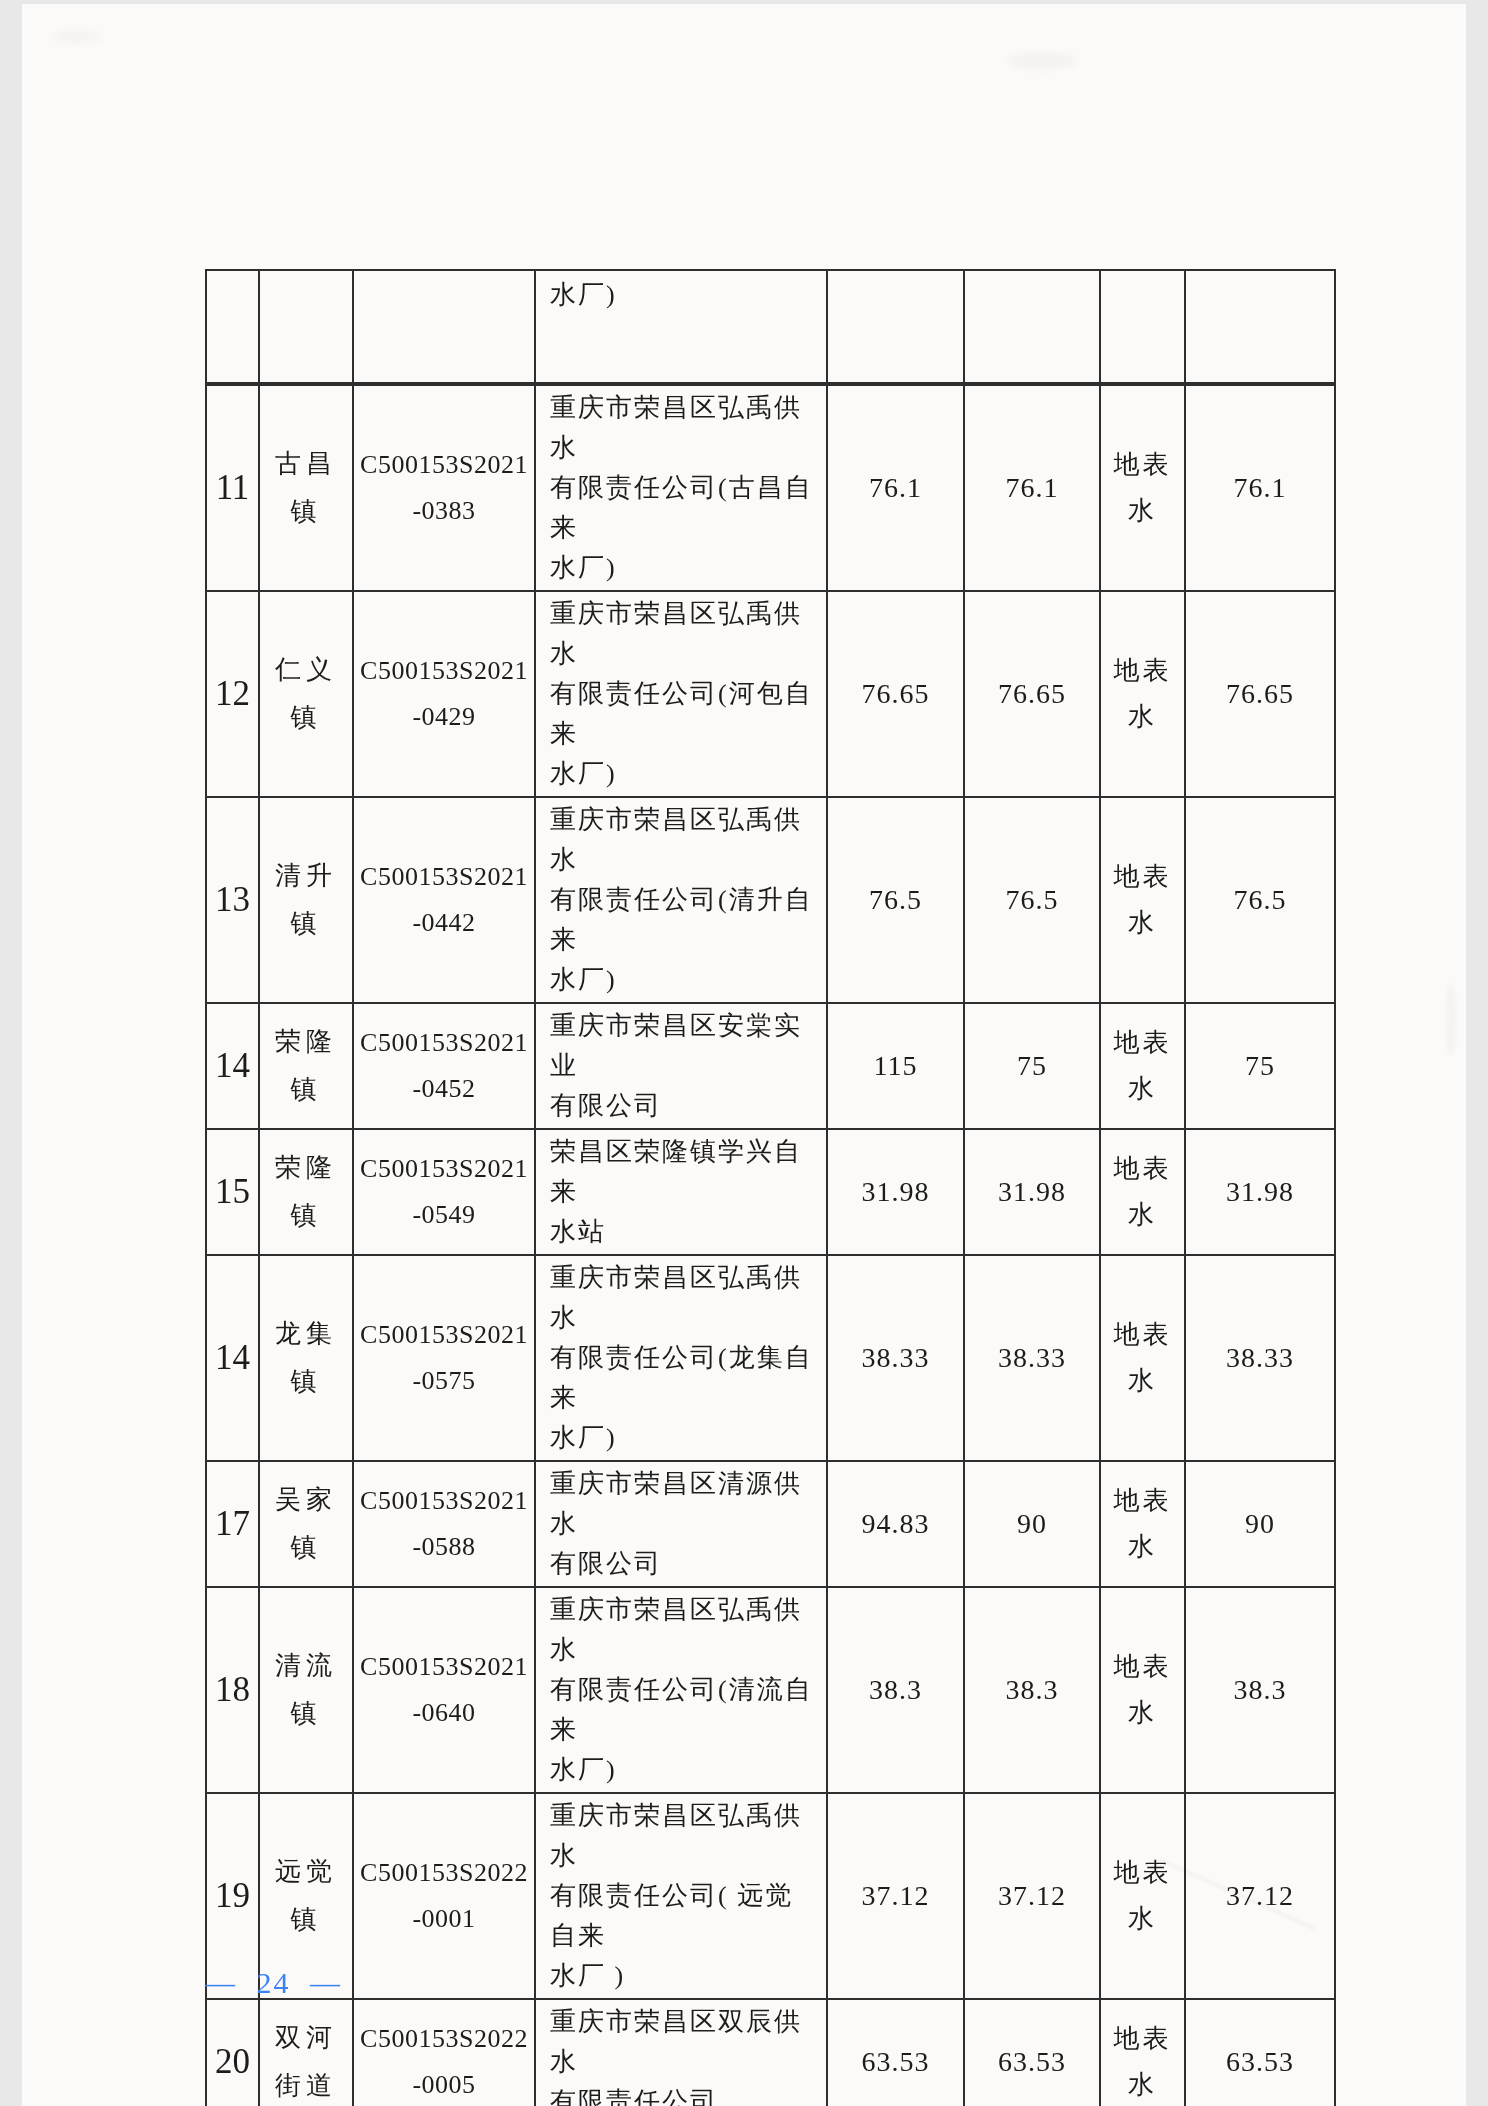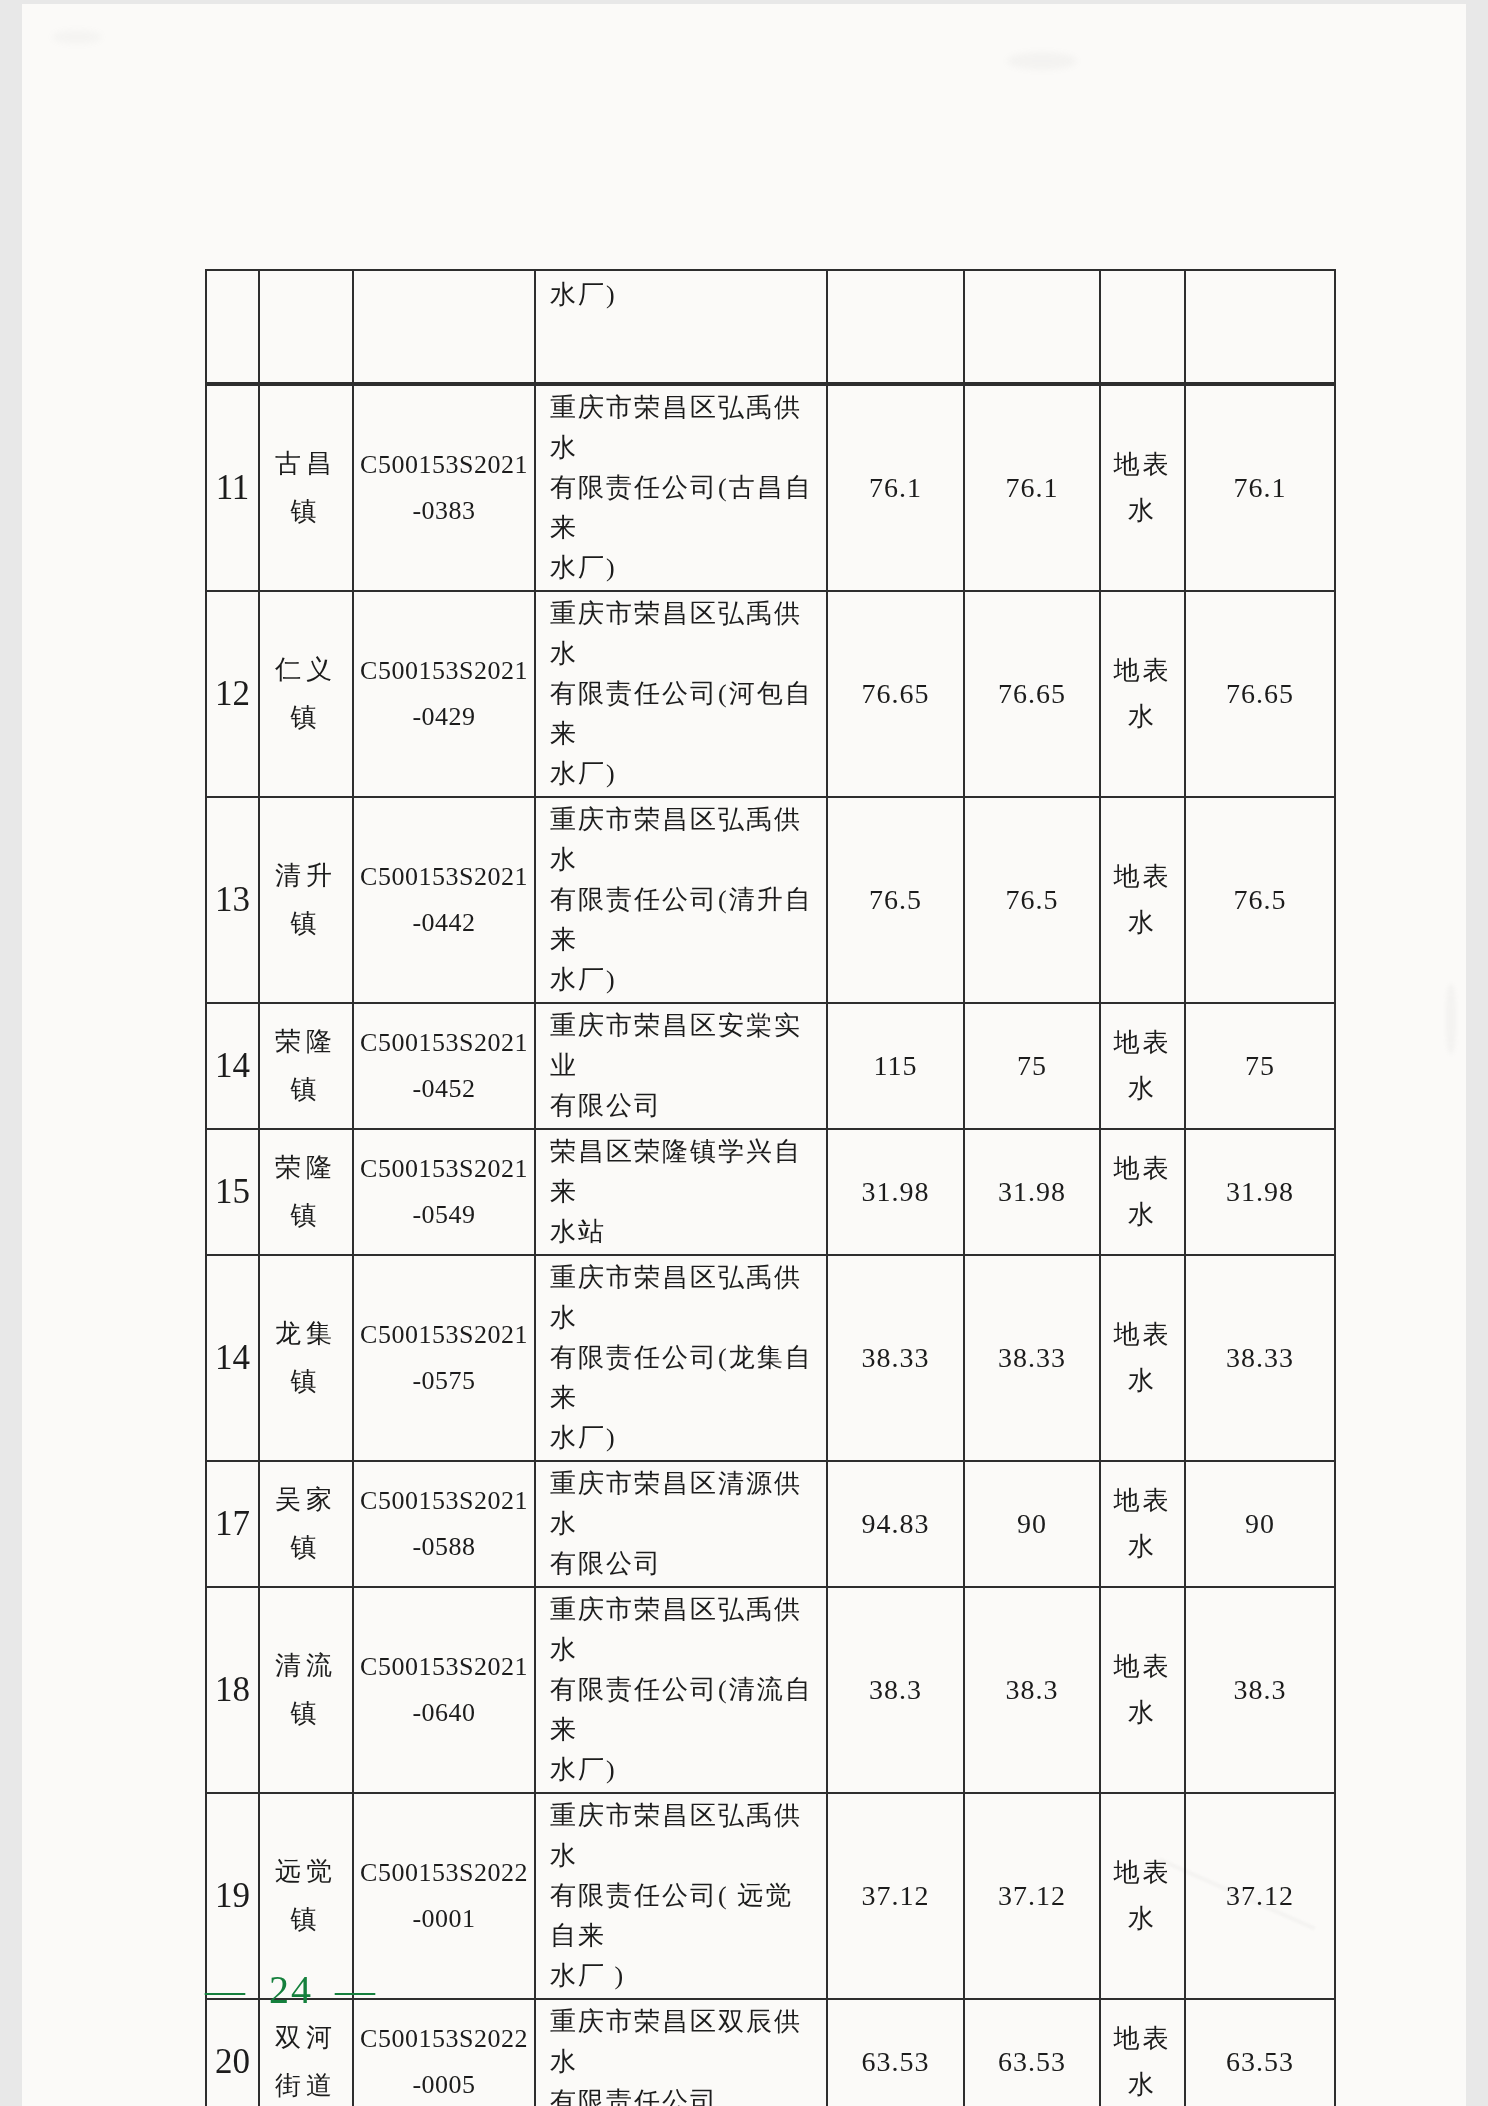--- a/index.html
+++ b/index.html
@@ -38,22 +38,22 @@
     text-align:left;
     padding:2px 10px 2px 14px;
     line-height:40px;
     letter-spacing:2px;
   }
   tr.partial .c-company { vertical-align:top; padding-top:4px; }
   .c-num { font-size:28px; letter-spacing:1px; }
   .c-source { line-height:46px; letter-spacing:3px; }
   .page-footer {
     position:absolute; left:183px; top:1962px;
-    font-size:40px; letter-spacing:2px; word-spacing:10px;
-    color:#15803d;
+    font-size:30px; letter-spacing:2px; word-spacing:10px;
+    color:#3b82f6;
   }
   .scan-artifact { position:absolute; pointer-events:none; }
   .a1 { left:985px; top:48px; width:70px; height:18px; background:#9a9a9a; opacity:0.07; border-radius:50%; filter:blur(3px); }
   .a2 { left:1424px; top:980px; width:10px; height:70px; background:#9a9a9a; opacity:0.07; border-radius:40%; filter:blur(2px); }
   .a3 { left:1130px; top:1888px; width:170px; height:4px; background:#8a8a8a; opacity:0.06; transform:rotate(24deg); filter:blur(1px); }
   .a4 { left:30px; top:26px; width:50px; height:14px; background:#9a9a9a; opacity:0.06; border-radius:50%; filter:blur(3px); }
 </style>
 </head>
 <body>
 

